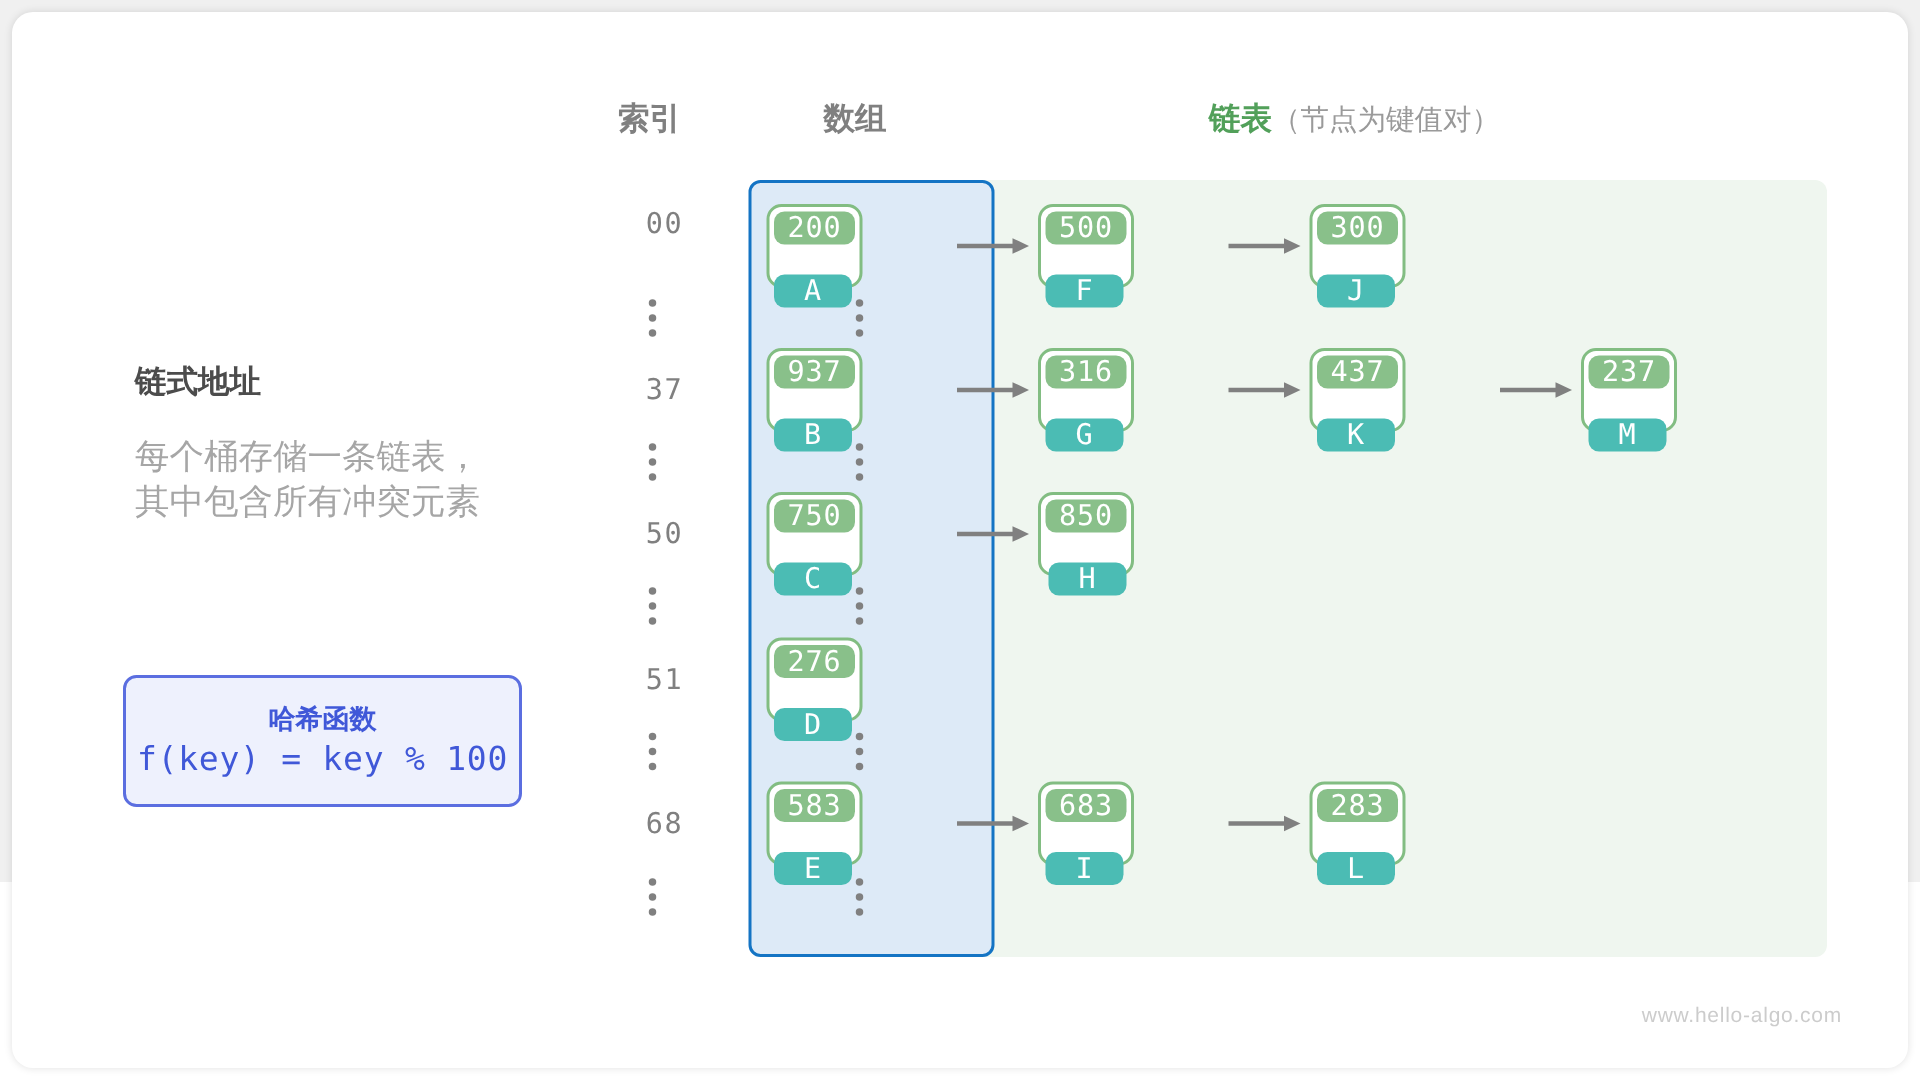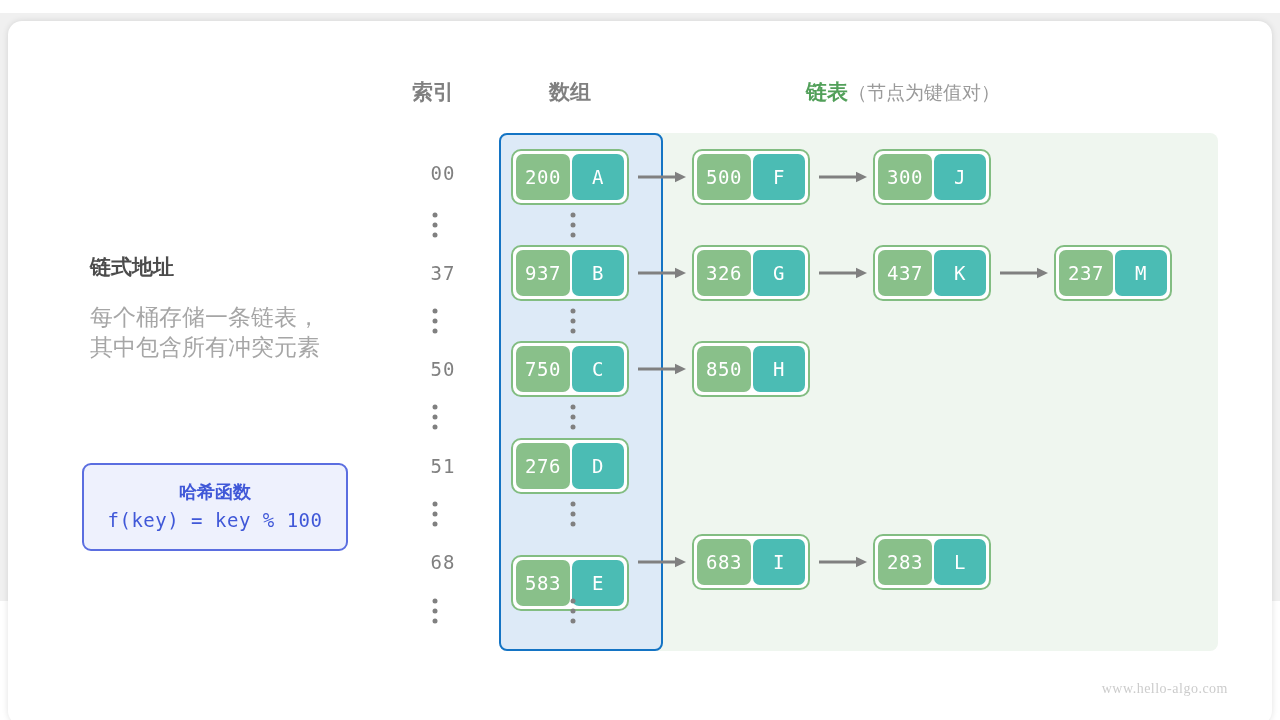--- a/index.html
+++ b/index.html
@@ -11,21 +11,20 @@
     width: 1280px;
     height: 720px;
     font-family: "Liberation Sans", "DejaVu Sans", sans-serif;
     overflow: hidden;
   }
   #canvas {
     position: relative;
     width: 1280px;
     height: 588px;
     background: #f0f0f0;
-    margin-top: 13px;
   }
   .card {
     position: absolute;
     left: 8px;
     top: 8px;
     width: 1264px;
     height: 704px;
     background: #ffffff;
     border-radius: 14px;
     box-shadow: 0 0 6px rgba(0,0,0,0.12);
@@ -85,21 +84,21 @@
     justify-content: center;
   }
   .hash-title {
     font-size: 18px;
     font-weight: bold;
     color: #4058d8;
     line-height: 26px;
   }
   .hash-formula {
     font-family: "DejaVu Sans Mono", "Liberation Mono", monospace;
-    font-size: 19px;
+    font-size: 22px;
     color: #4058d8;
     line-height: 30px;
     letter-spacing: 0.5px;
   }
 
   
   .panel-list {
     position: absolute;
     left: 626px;
     top: 112px;
@@ -151,22 +150,23 @@
   
   .node {
     position: absolute;
     box-sizing: border-box;
     height: 56px;
     background: #ffffff;
     border: 2px solid #82bd82;
     border-radius: 10px;
     padding: 3px;
     display: flex;
-    gap: 2px;
+    gap: 20px;
     transform: translateY(-50%);
+    flex-direction: column;
   }
   .cell {
     box-sizing: border-box;
     height: 46px;
     border-radius: 7px;
     display: flex;
     align-items: center;
     justify-content: center;
     font-family: "DejaVu Sans Mono", "Liberation Mono", monospace;
     font-size: 19px;
@@ -182,21 +182,21 @@
     height: 12px;
     transform: translateY(-50%);
   }
   .arrow svg { display: block; overflow: visible; }
 
   
   .watermark {
     position: absolute;
     right: 44px;
     bottom: 28px;
-    font-family: Liberation Serif, serif;
+    font-family: Liberation Sans, sans-serif;
     font-size: 14px;
     color: #cccccc;
     letter-spacing: 0.5px;
   }
 </style>
 </head>
 <body>
 
 <div id="canvas">
   <div class="card">
@@ -210,21 +210,21 @@
 
     <div class="hash-box">
       <div class="hash-title">哈希函数</div>
       <div class="hash-formula">f(key) = key % 100</div>
     </div>
 
     <div class="panel-list"></div>
     <div class="panel-array"></div>
 
     <div id="rows-layer">
-        <div class="index-label" style="top: 152px;">00</div>
+        <div class="index-label" style="top: 141px;">00</div>
         <div class="node" style="left: 503px; top: 156px;">
           <div class="cell cell-key">200</div>
           <div class="cell cell-value">A</div>
         </div>
         <div class="arrow" style="left: 630px; top: 156px; width: 48px;">
           <svg width="48" height="12" viewBox="0 0 48 12">
             <line x1="0" y1="6" x2="39" y2="6" stroke="#808080" stroke-width="3"></line>
             <polygon points="48,6 37,0.8 37,11.2" fill="#808080"></polygon>
           </svg>
         </div>
@@ -257,21 +257,21 @@
           <div class="cell cell-key">937</div>
           <div class="cell cell-value">B</div>
         </div>
         <div class="arrow" style="left: 630px; top: 252px; width: 48px;">
           <svg width="48" height="12" viewBox="0 0 48 12">
             <line x1="0" y1="6" x2="39" y2="6" stroke="#808080" stroke-width="3"></line>
             <polygon points="48,6 37,0.8 37,11.2" fill="#808080"></polygon>
           </svg>
         </div>
         <div class="node" style="left: 684px; top: 252px;">
-          <div class="cell cell-key">326</div>
+          <div class="cell cell-key">316</div>
           <div class="cell cell-value">G</div>
         </div>
         <div class="arrow" style="left: 811px; top: 252px; width: 48px;">
           <svg width="48" height="12" viewBox="0 0 48 12">
             <line x1="0" y1="6" x2="39" y2="6" stroke="#808080" stroke-width="3"></line>
             <polygon points="48,6 37,0.8 37,11.2" fill="#808080"></polygon>
           </svg>
         </div>
         <div class="node" style="left: 865px; top: 252px;">
           <div class="cell cell-key">437</div>
@@ -331,21 +331,21 @@
           <i></i>
           <i></i>
           <i></i>
         </div>
         <div class="vdots" style="left: 565px; top: 493px;">
           <i></i>
           <i></i>
           <i></i>
         </div>
         <div class="index-label" style="top: 541px;">68</div>
-        <div class="node" style="left: 503px; top: 562px; align-items: flex-end;">
+        <div class="node" style="left: 503px; top: 541px;">
           <div class="cell cell-key">583</div>
           <div class="cell cell-value">E</div>
         </div>
         <div class="arrow" style="left: 630px; top: 541px; width: 48px;">
           <svg width="48" height="12" viewBox="0 0 48 12">
             <line x1="0" y1="6" x2="39" y2="6" stroke="#808080" stroke-width="3"></line>
             <polygon points="48,6 37,0.8 37,11.2" fill="#808080"></polygon>
           </svg>
         </div>
         <div class="node" style="left: 684px; top: 541px;">

